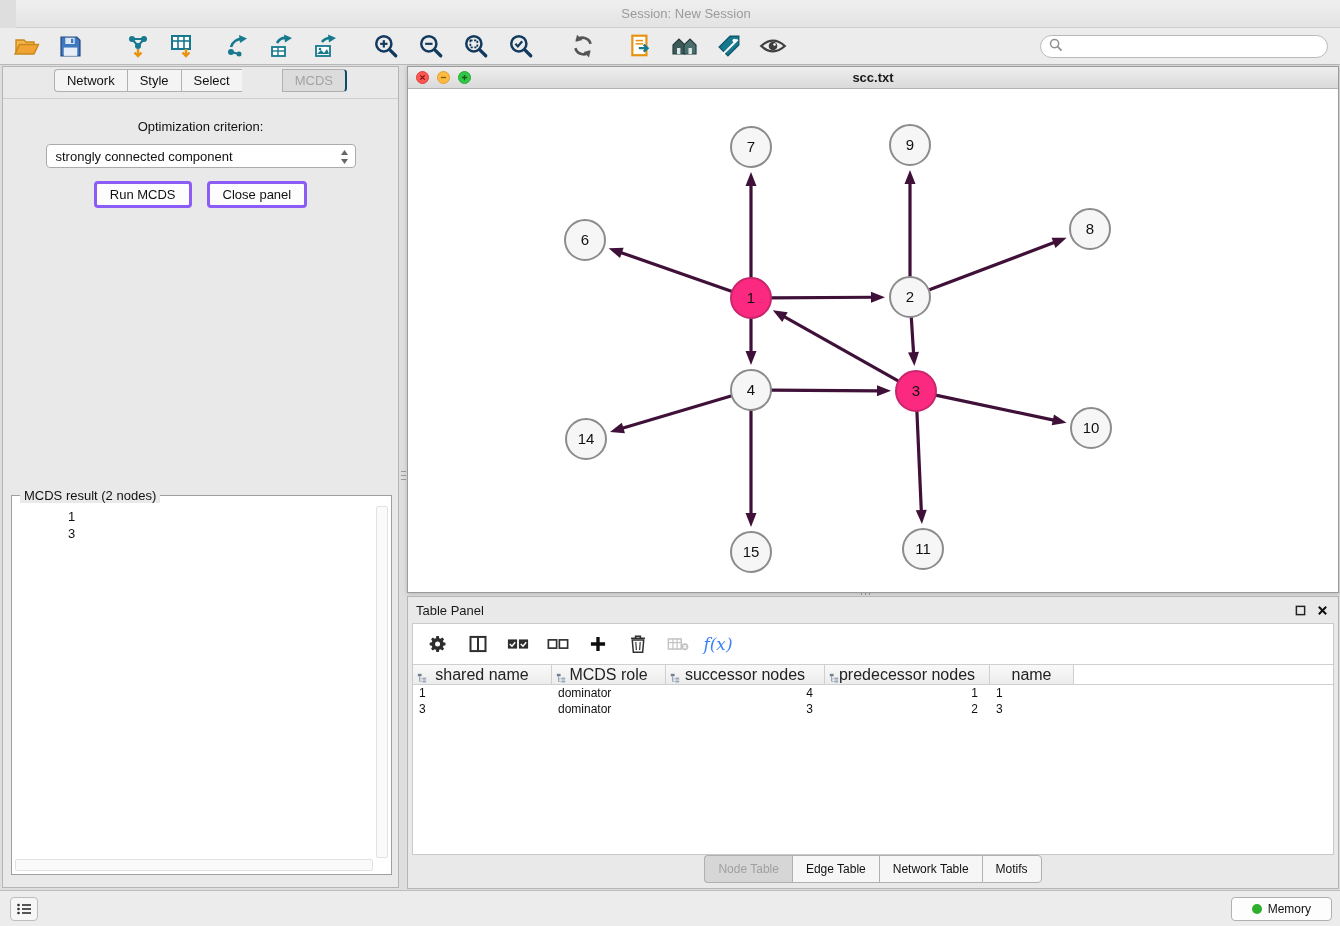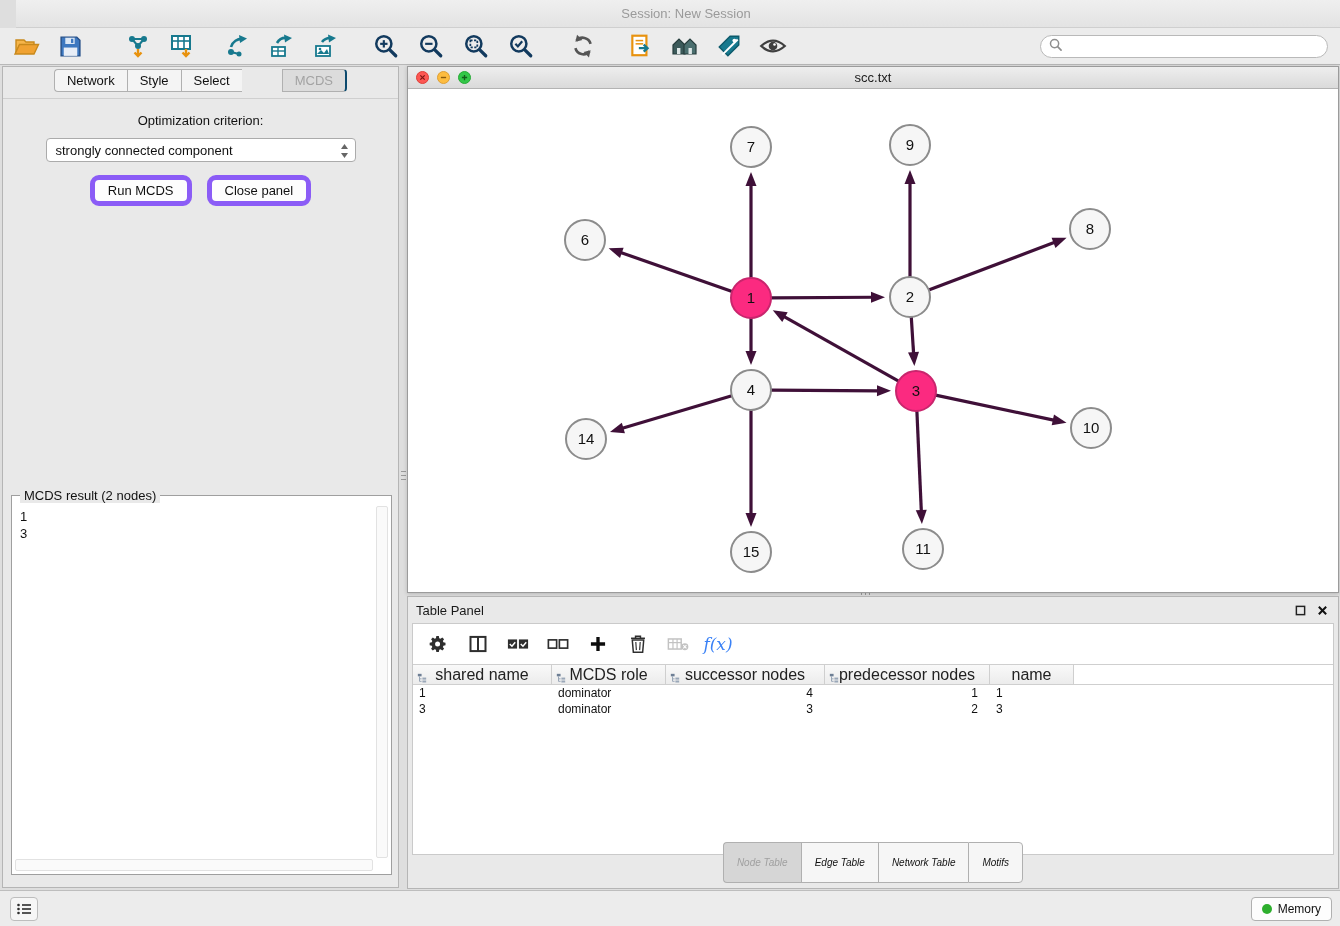--- a/index.html
+++ b/index.html
@@ -50,36 +50,36 @@
     background:#e9e9e9; border:1px solid #b5b5b5;
   }
   .cp-tabs { display:flex; justify-content:center; margin-top:2px; }
   .tab {
     font-size:13px; padding:3px 12px; background:#f4f4f4; color:#111;
     border:1px solid #b0b0b0; border-right:none; cursor:default;
   }
   .tab:first-child { border-radius:4px 0 0 4px; }
   .tab:last-child { border-right:2px solid #0c4a6e; border-radius:0 4px 4px 0;margin-left:40px; }
   .tab.active { background:#dcdcdc; color:#a3a3a3; }
-  .cp-body { border-top:1px solid #cfcfcf; margin-top:6px; padding-top:14px; }
+  .cp-body { border-top:1px solid #cfcfcf; margin-top:6px; padding-top:20px; }
   .opt-label { text-align:center; font-size:13px; color:#111; }
   .dropdown {
     position:relative; width:310px; height:24px; margin:10px auto 0 auto;
     background:#fff; border:1px solid #ababab; border-radius:4px;
     display:flex; align-items:center; padding:0 22px 0 9px; font-size:13px; color:#111;
   }
   .dropdown .dd-arrows { position:absolute; right:5px; top:3px; }
   .btn-row { display:flex; justify-content:center; gap:15px; margin-top:13px; }
   .pushbtn {
-    font-size:13px; color:#111; background:#fdfdfd; border:5px solid #8b5cf6;
-    border-radius:9px; padding:3px 13px; font-family:"Liberation Sans",sans-serif;
+    font-size:13px; color:#111; background:#fdfdfd; border:3px solid #8b5cf6;
+    border-radius:4px; padding:3px 13px; font-family:"Liberation Sans",sans-serif;
   }
   .result-box {
     position:absolute; left:8px; top:428px; width:381px; height:380px;
-    border:1px solid #9f9f9f; background:#fff;
+    border:1px solid #9f9f9f; background:#fff;padding-left:48px;
   }
   .result-legend {
     position:absolute; top:-8px; left:8px; background:#e9e9e9;
     padding:0 4px; font-size:13px; color:#111;
   }
   .result-lines { padding:12px 8px 0 8px; font-size:13px; color:#111; line-height:17px; }
   .result-vscroll {
     position:absolute; right:3px; top:10px; bottom:16px; width:12px;
     background:#fafafa; border:1px solid #e2e2e2; border-radius:2px;
   }
@@ -102,21 +102,21 @@
 
   
   .network-window {
     position:absolute; left:407px; top:66px; width:932px; height:527px;
     background:#fff; border:1px solid #9b9b9b; box-shadow:0 1px 4px rgba(0,0,0,.18);
   }
   .nw-titlebar {
     height:22px; background:linear-gradient(#eeeeee,#dadada);
     border-bottom:1px solid #b3b3b3; position:relative;
     display:flex; align-items:center; justify-content:center;
-    font-size:13px; font-weight:normal; color:#1a1a1a;
+    font-size:13px; font-weight:bold; color:#1a1a1a;
   }
   .traffic { position:absolute; left:8px; top:4px; display:flex; gap:8px; }
   .light { width:13px; height:13px; border-radius:50%; display:flex; align-items:center; justify-content:center; }
   .light.red { background:#fc5753; border:1px solid #df3e38; }
   .light.yellow { background:#fdbc40; border:1px solid #de9f34; }
   .light.green { background:#33c748; border:1px solid #27aa35; }
   #graph-svg { position:absolute; left:0; top:22px; }
 
   
   .table-panel {
@@ -138,41 +138,41 @@
   }
   .th .sort { position:absolute; left:4px; top:4px; }
   .grid-row { display:flex; height:16px; font-size:12px; color:#111; }
   .td { padding:1px 6px; overflow:hidden; white-space:nowrap; }
   .td.right { text-align:right; padding-right:12px; }
   .tp-tabs {
     position:absolute; left:0; right:0; bottom:5px;
     display:flex; justify-content:center;
   }
   .btab {
-    font-size:10px; padding:14px 13px; background:#f6f6f6; color:#111;
-    border:1px solid #b0b0b0; border-right:none;font-style:italic;
+    font-size:12px; padding:6px 13px; background:#f6f6f6; color:#111;
+    border:1px solid #b0b0b0; border-right:none;
   }
   .btab:first-child { border-radius:4px 0 0 4px; }
   .btab:last-child { border-right:1px solid #b0b0b0; border-radius:0 4px 4px 0; }
   .btab.active { background:#d6d6d6; color:#a0a0a0; }
 
   
   .statusbar {
     position:absolute; left:0; bottom:0; width:1340px; height:36px;
     background:#ececec; border-top:1px solid #bdbdbd;
   }
   .sb-left-btn {
     position:absolute; left:10px; top:6px; width:28px; height:24px;
     background:#f6f6f6; border:1px solid #bdbdbd; border-radius:4px;
     display:flex; align-items:center; justify-content:center;
   }
   .memory-btn {
     position:absolute; right:8px; top:6px; height:24px;
     background:#fdfdfd; border:1px solid #b0b0b0; border-radius:4px;
-    display:flex; align-items:center; gap:6px; padding:0 10px; font-size:12px; color:#111;
+    display:flex; align-items:center; gap:6px; padding:0 20px; font-size:12px; color:#111;
   }
   .memdot { width:10px; height:10px; border-radius:50%; background:#2eaf2e; }
 </style>
 </head>
 <body>
 
 <div class="titlebar">
   <span>Session: New Session</span>
 </div>
 

